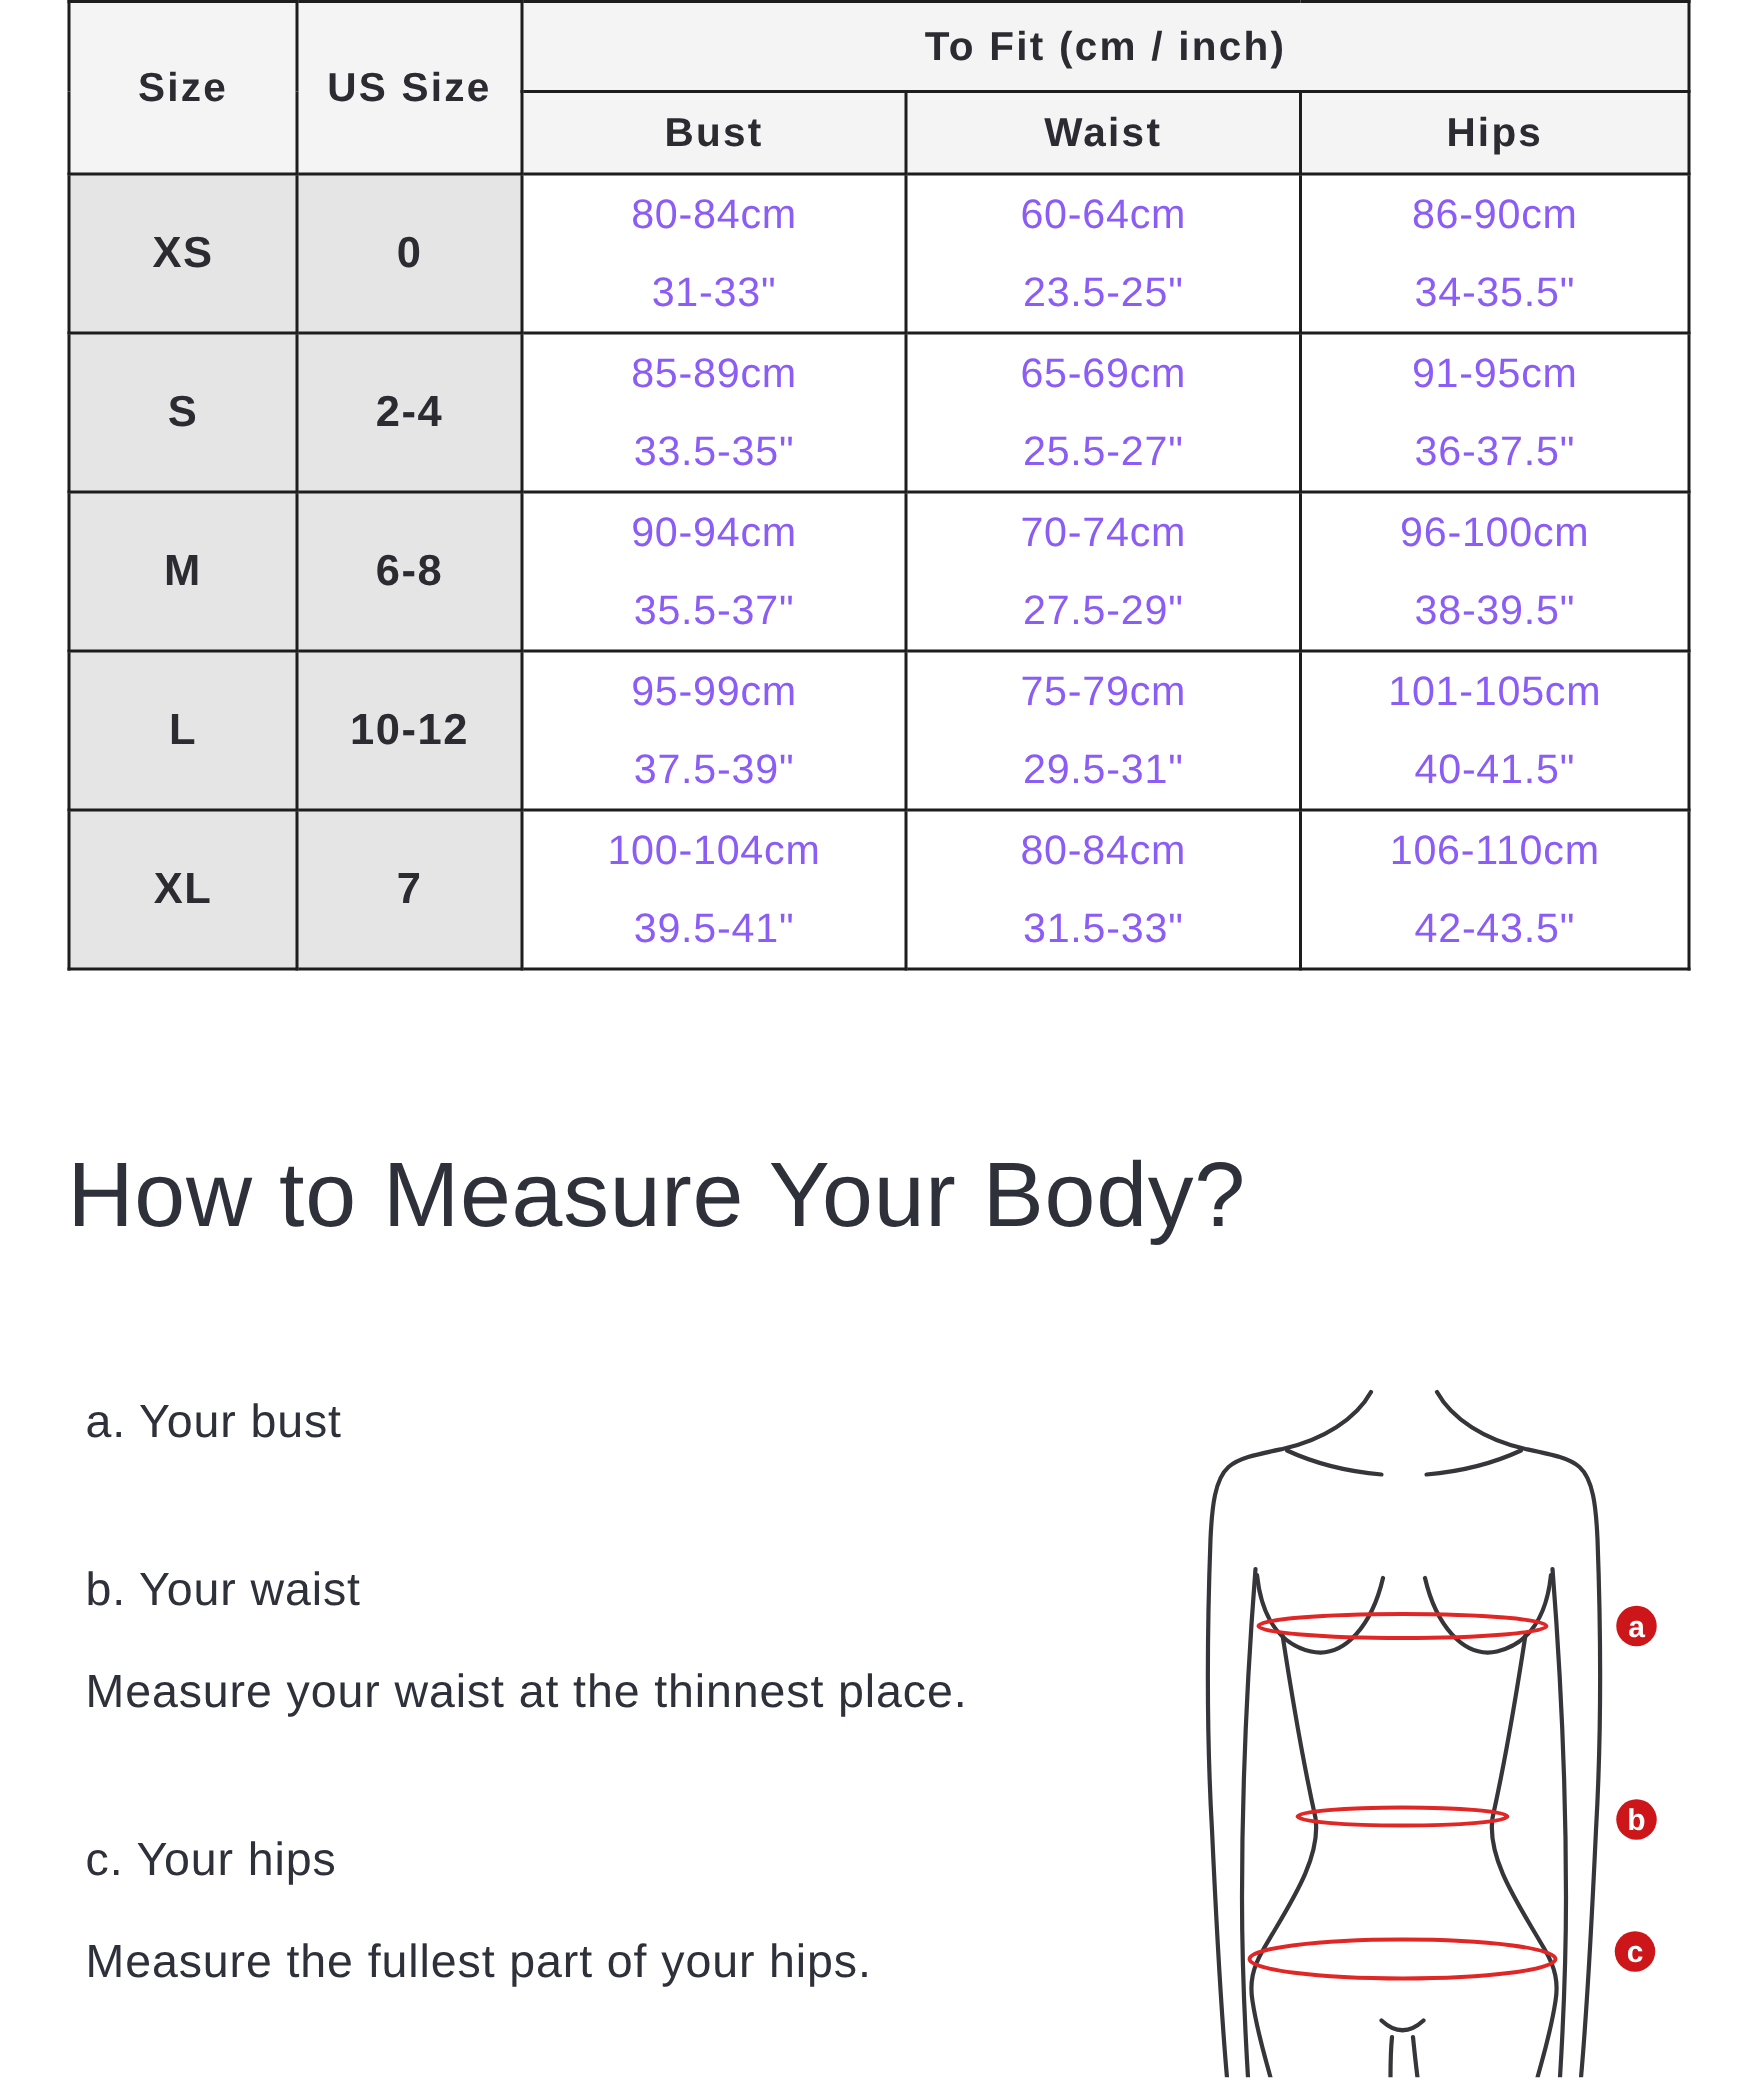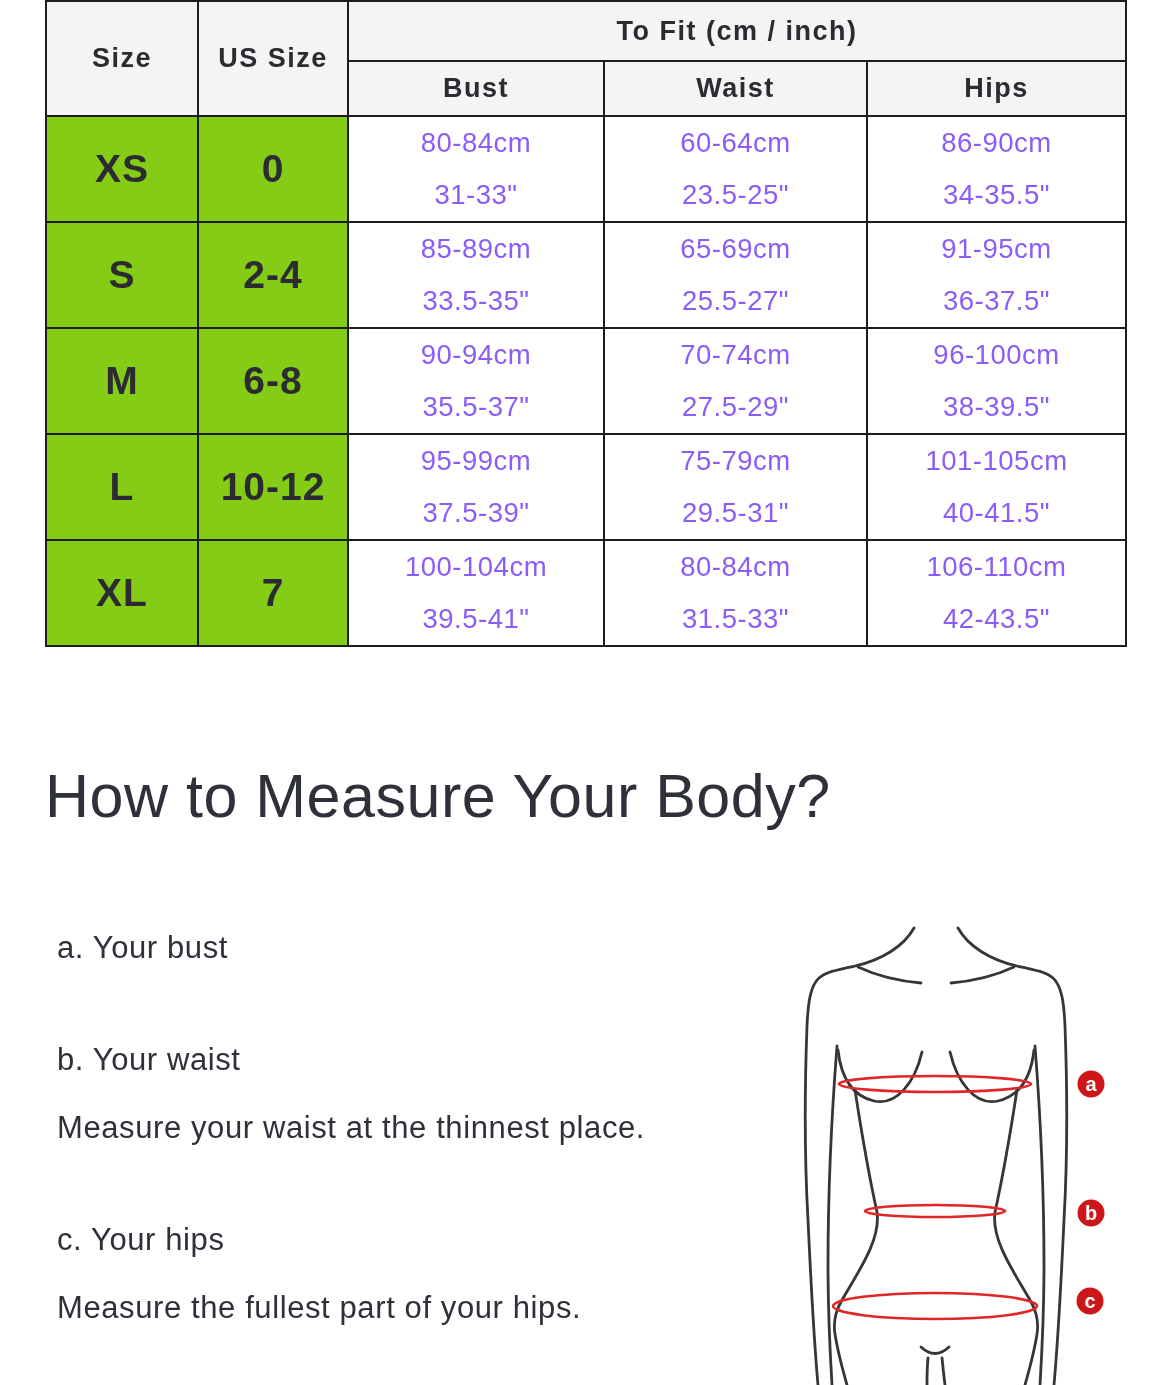--- a/index.html
+++ b/index.html
@@ -14,21 +14,21 @@
     position:absolute;left:45px;top:0;width:1080px;
     border-collapse:collapse;table-layout:fixed;text-align:center;
   }
   .size-table th,.size-table td{border:2px solid #1d1d1d;padding:0;}
   .size-table th{
     background:#f4f4f4;font-size:27px;font-weight:700;letter-spacing:1.5px;color:#2b2b31;
   }
   tr.r-tofit{height:60px;}
   tr.r-sub{height:55px;}
   tr.r-data{height:104px;}
-  td.cell-size{font-size:39px;font-weight:700;letter-spacing:1px;color:#2b2b31;background:#84cc16;}
+  td.cell-size{font-size:29px;font-weight:700;letter-spacing:1px;color:#2b2b31;background:#e5e5e5;}
   td.meas{background:#fff;}
   td.meas .ln{line-height:52px;font-size:27.5px;letter-spacing:.5px;color:#8b5cf6;}
   
   .measure-heading{
     position:absolute;left:45px;top:761px;margin:0;
     font-size:61px;font-weight:300;letter-spacing:.5px;color:#2f313a;
     white-space:nowrap;
   }
   
   .measure-steps{

